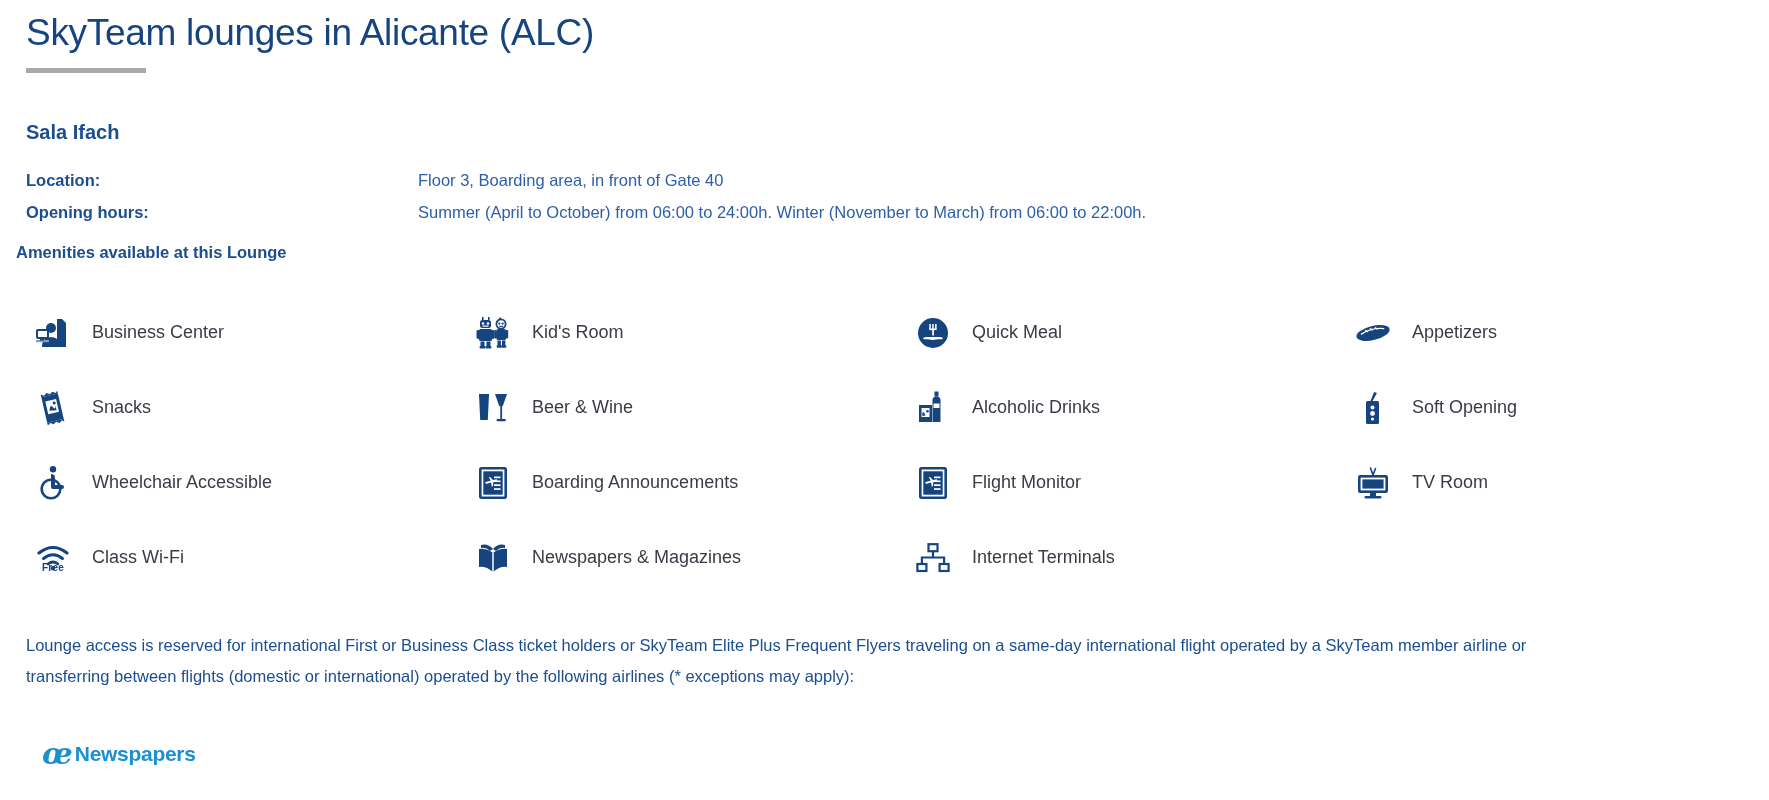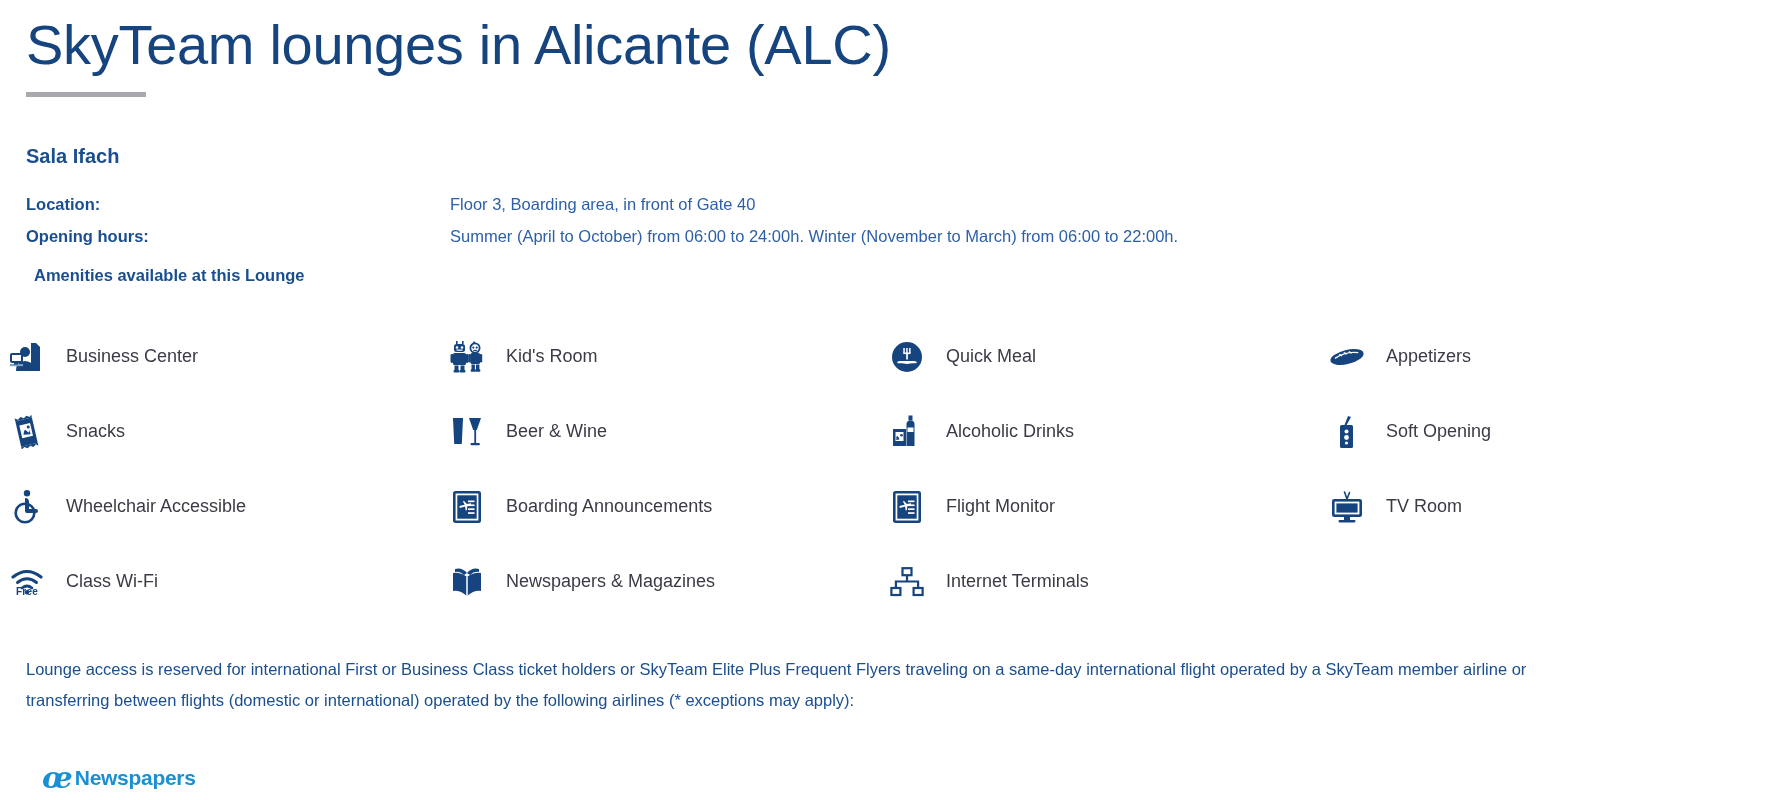--- a/index.html
+++ b/index.html
@@ -20,21 +20,21 @@
 
   .page {
     position: relative;
     width: 1769px;
     height: 800px;
     padding: 0;
   }
 
   
   .page-title {
-    font-size: 56px;
+    font-size: 37px;
     font-weight: 400;
     color: #16447e;
     letter-spacing: -0.3px;
     margin: 0;
     padding: 10px 4px 0 26px;
     line-height: 1.25;
   }
   .title-rule {
     width: 120px;
     height: 5px;
@@ -54,49 +54,49 @@
 
   
   .info-block {
     margin-top: 26px;
     padding-left: 26px;
   }
   .info-row {
     display: flex;
     align-items: flex-start;
     margin-bottom: 11px;
-    gap: 32px;
   }
   .info-label {
     width: 392px;
     flex: 0 0 392px;
     font-size: 16.5px;
     font-weight: 700;
     color: #1b4e8f;
     line-height: 1.25;
   }
   .info-value {
     font-size: 16.5px;
     font-weight: 400;
     color: #2c5fa8;
     line-height: 1.25;
   }
   .amenities-heading {
     font-size: 16.5px;
     font-weight: 700;
     color: #1b4e8f;
-    padding-left: 34px;
+    padding-left: 16px;
     margin-top: 20px;
   }
 
   
   .amenities-grid {
     display: grid;
     grid-template-columns: repeat(4, 440px);
     margin-top: 34px;
+    padding-left: 26px;
     row-gap: 0;
   }
   .amenity {
     display: flex;
     align-items: center;
     height: 75px;
   }
   .amenity-icon {
     width: 54px;
     flex: 0 0 54px;

